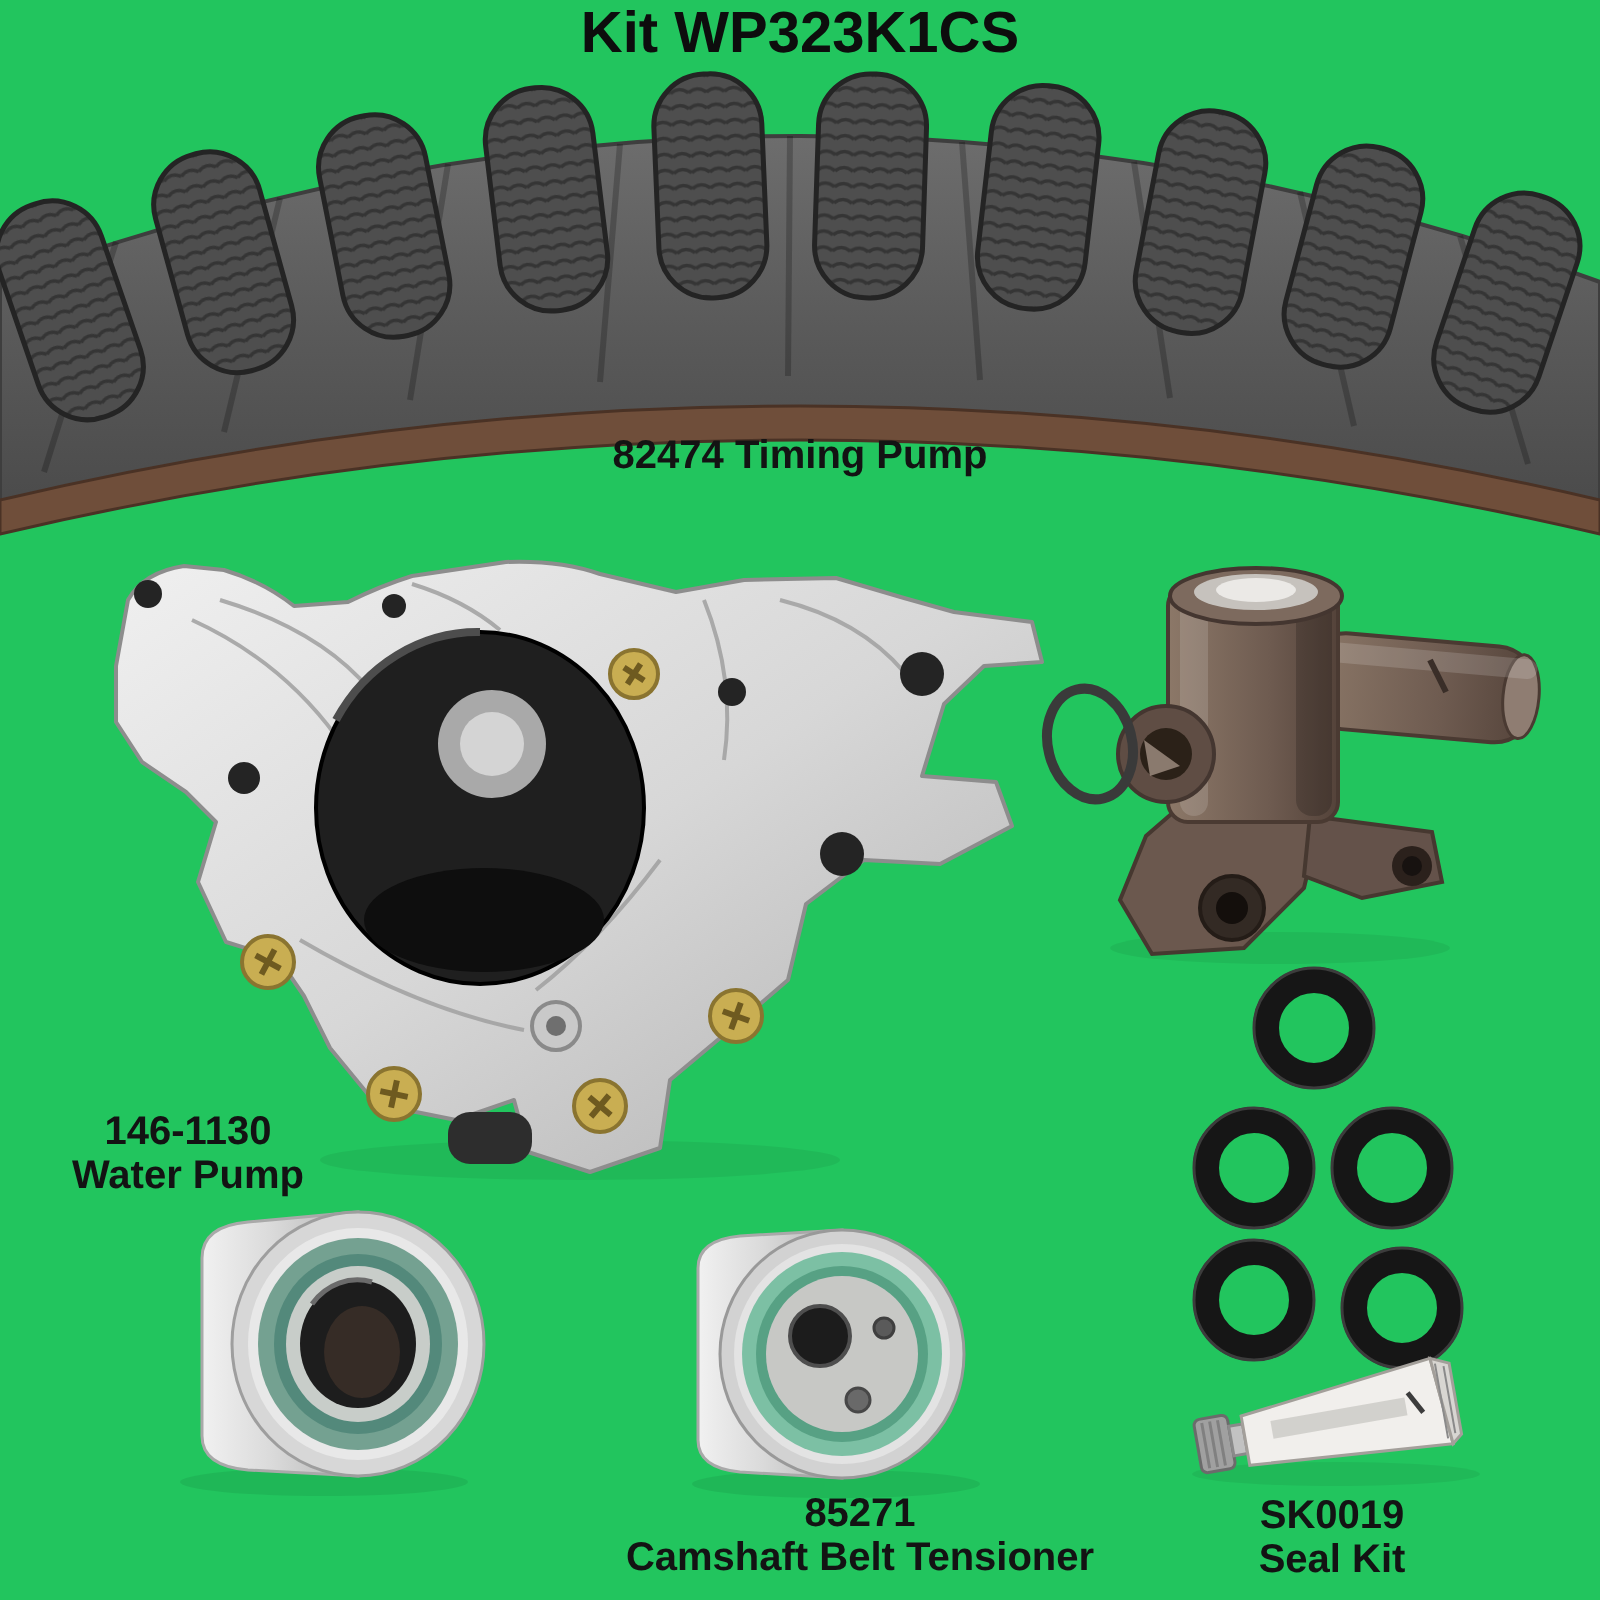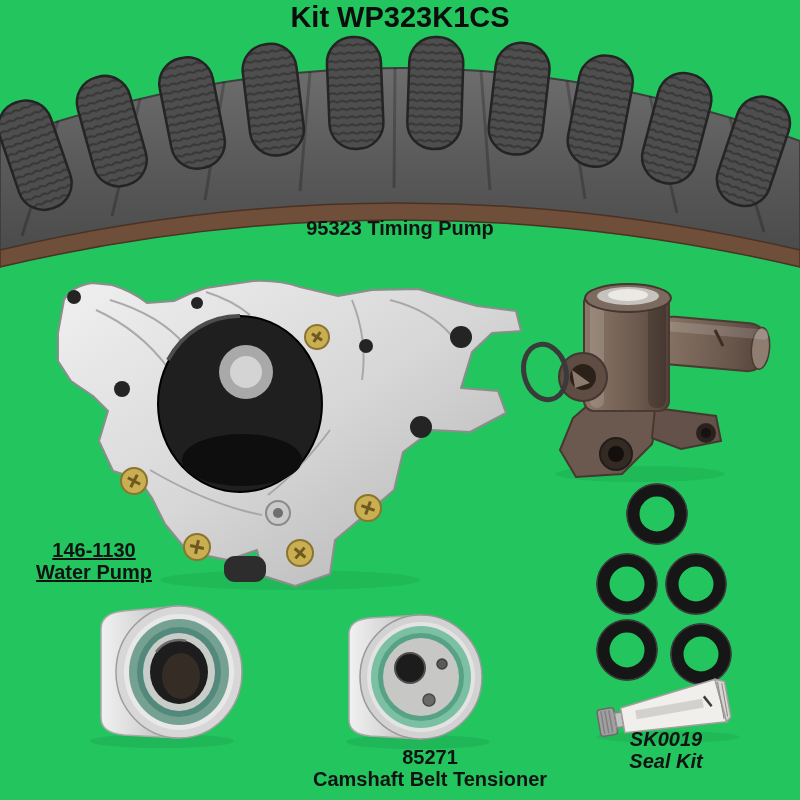--- a/index.html
+++ b/index.html
@@ -242,36 +242,36 @@
     <ellipse cx="421" cy="677" rx="38" ry="39" fill="#c7c8c5"></ellipse>
     <circle cx="410" cy="668" r="15" fill="#1c1c1c" stroke="#4e4e4e" stroke-width="2"></circle>
     <circle cx="442" cy="664" r="5" fill="#5a5a5a" stroke="#3f3f3f" stroke-width="1.5"></circle>
     <circle cx="429" cy="700" r="6" fill="#696969" stroke="#474747" stroke-width="1.5"></circle>
   </g>
 </svg>
 
   <div class="kit-title">Kit WP323K1CS</div>
 
   <div class="label" style="left:400px;top:217px;">
-    <span>95323</span>
+    <span>82474</span>
     <span>Timing Pump</span>
   </div>
 
-  <div class="label" style="left:94px;top:539px;text-decoration:underline;">
+  <div class="label" style="left:94px;top:555px;">
     <div>146-1130</div>
     <div>Water Pump</div>
   </div>
 
 
   <div class="label" style="left:156px;top:746px;">
   </div>
 
   <div class="label" style="left:430px;top:746px;">
     <div>85271</div>
     <div>Camshaft Belt Tensioner</div>
   </div>
 
-  <div class="label" style="left:666px;top:728px;font-style:italic;">
+  <div class="label" style="left:666px;top:747px;">
     <div>SK0019</div>
     <div>Seal Kit</div>
   </div>
 
 </div>
 
 </body></html>

